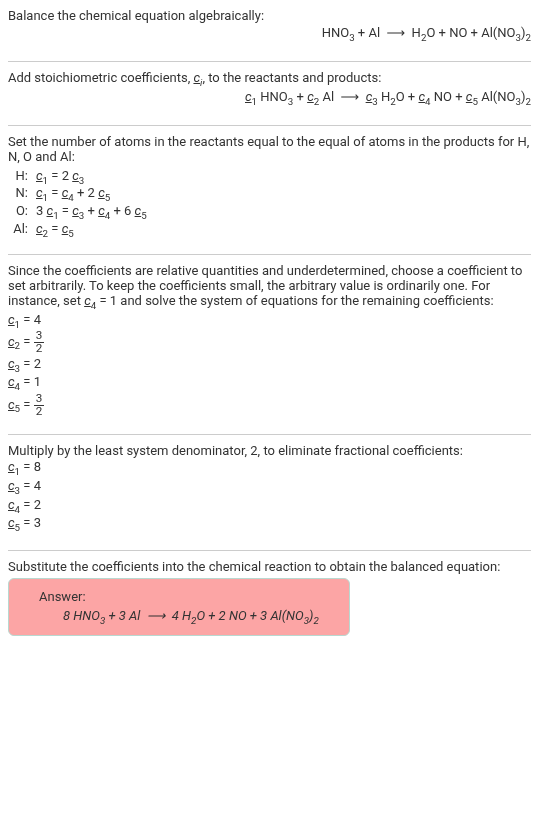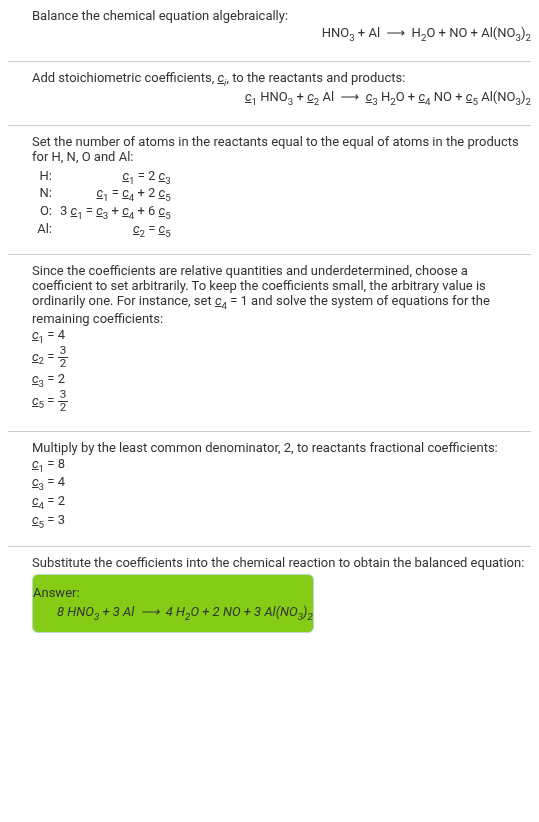--- a/index.html
+++ b/index.html
@@ -8,21 +8,20 @@
       color: #333;
       margin: 0;
       padding: 8px;
       width: 539px;
       box-sizing: border-box;
       background: #fff;
     }
     .section {
       margin-bottom: 8px;
       padding-bottom: 8px;
-      margin-left: 24px;
     }
     hr {
       border: none;
       border-top: 1px solid #ccc;
       margin: 8px 0;
     }
     .equation-line {
       margin: 2px 0;
       text-align: right;
     }
@@ -34,31 +33,30 @@
       display: table-row;
     }
     .atom-label {
       display: table-cell;
       text-align: right;
       padding-right: 8px;
       min-width: 20px;
     }
     .atom-eq {
       display: table-cell;
-      text-align: right;
     }
     sub {
       font-size: 0.75em;
       vertical-align: sub;
     }
     .answer-box {
-      background: #84cc16;
+      background: #fca5a5;
       border: 1px solid #b8d8d0;
       border-radius: 6px;
-      padding: 10px 0;
+      padding: 10px 30px;
       display: inline-block;
       margin-top: 4px;
     }
     .answer-label {
       margin-bottom: 4px;
     }
     .answer-eq {
       padding-left: 24px;
       font-style: italic;
     }
@@ -125,27 +123,28 @@
   </div>
 </div>
 
 <hr>
 
 <div class="section">
   <div>Since the coefficients are relative quantities and underdetermined, choose a coefficient to set arbitrarily. To keep the coefficients small, the arbitrary value is ordinarily one. For instance, set <span class="italic">c</span><sub>4</sub> = 1 and solve the system of equations for the remaining coefficients:</div>
   <div class="coeff-line"><span class="italic">c</span><sub>1</sub> = <span>4</span></div>
   <div class="coeff-line"><span class="italic">c</span><sub>2</sub> = <span class="frac"><span class="num">3</span><span class="den">2</span></span></div>
   <div class="coeff-line"><span class="italic">c</span><sub>3</sub> = <span>2</span></div>
+  <div class="coeff-line"><span class="italic">c</span><sub>4</sub> = <span>1</span></div>
   <div class="coeff-line"><span class="italic">c</span><sub>5</sub> = <span class="frac"><span class="num">3</span><span class="den">2</span></span></div>
 </div>
 
 <hr>
 
 <div class="section">
-  <div>Multiply by the least common denominator, 2, to reactants fractional coefficients:</div>
+  <div>Multiply by the least system denominator, 2, to eliminate fractional coefficients:</div>
   <div class="coeff-line"><span class="italic">c</span><sub>1</sub> = <span>8</span></div>
   <div class="coeff-line"><span class="italic">c</span><sub>3</sub> = <span>4</span></div>
   <div class="coeff-line"><span class="italic">c</span><sub>4</sub> = <span>2</span></div>
   <div class="coeff-line"><span class="italic">c</span><sub>5</sub> = <span>3</span></div>
 </div>
 
 <hr>
 
 <div class="section">
   <div>Substitute the coefficients into the chemical reaction to obtain the balanced equation:</div>

